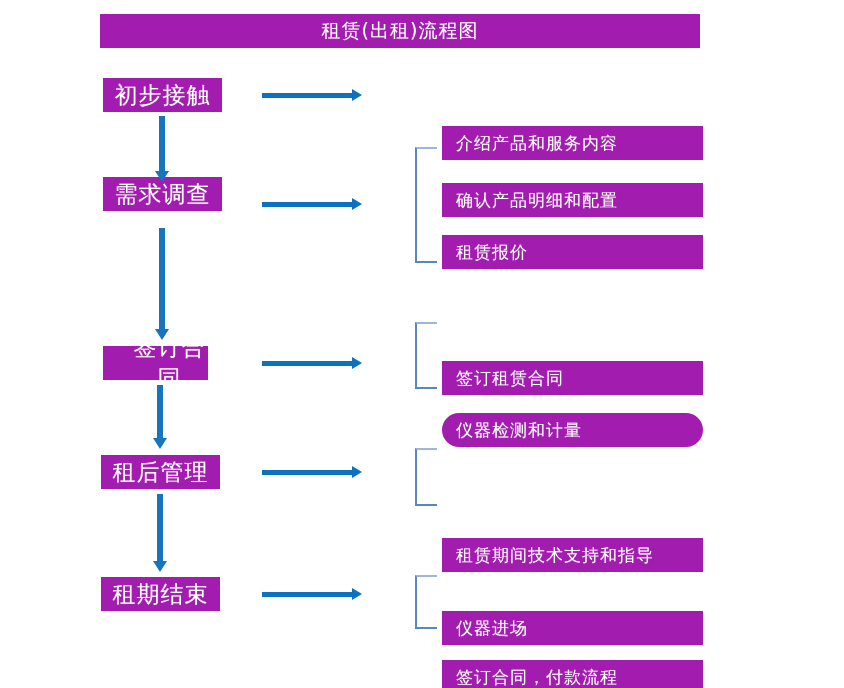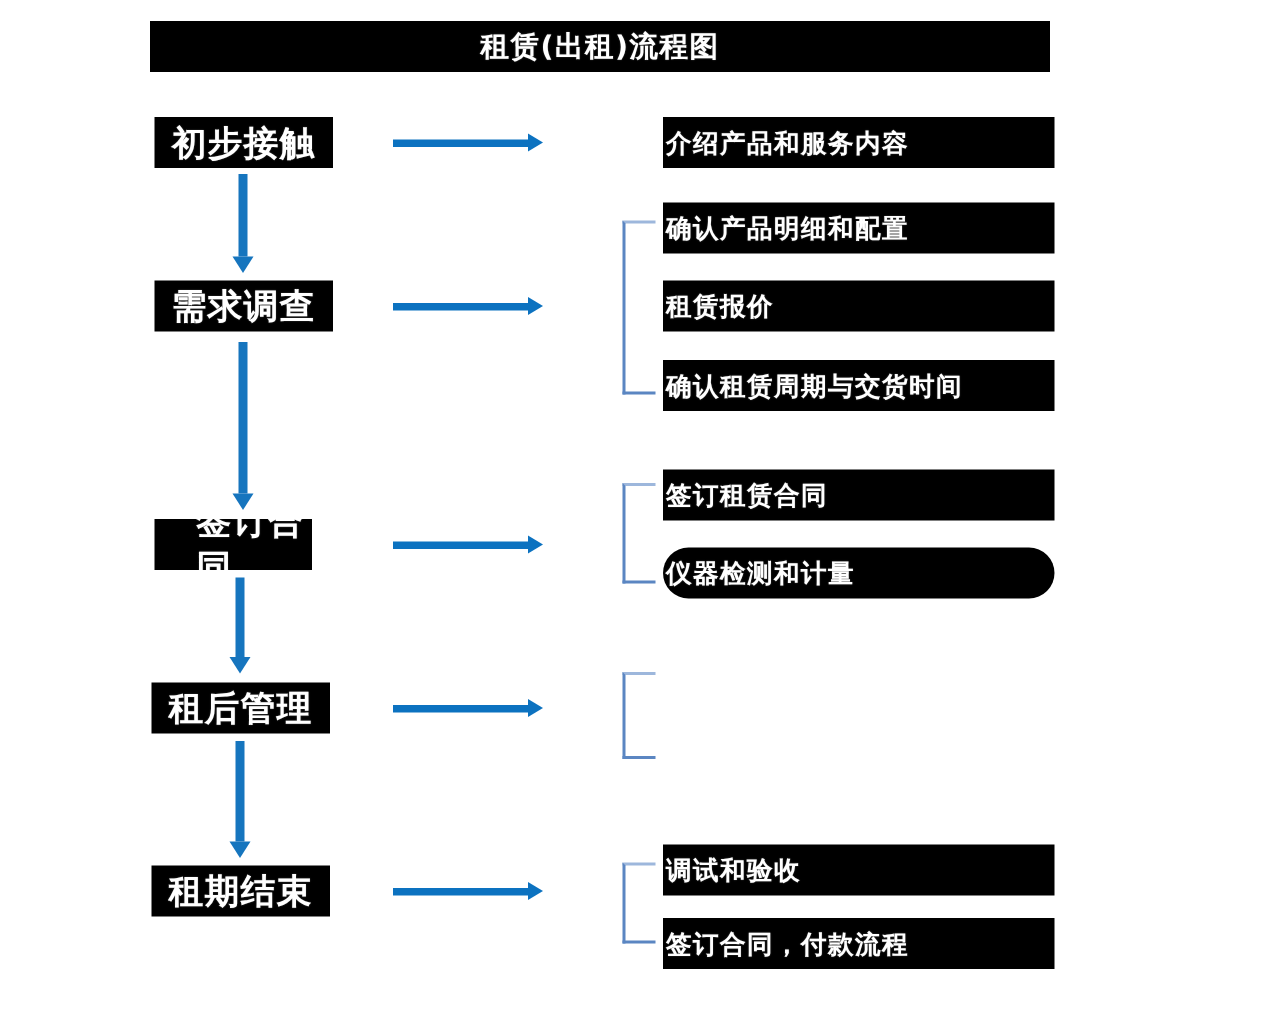--- a/index.html
+++ b/index.html
@@ -10,28 +10,29 @@
   #page {
     position: relative;
     width: 844px;
     height: 688px;
     background: #ffffff;
     overflow: hidden;
     font-family: "DejaVu Sans", "Liberation Sans", sans-serif;
   }
   .box {
     position: absolute;
-    background: #000000;
+    background: #a21caf;
     color: #ffffff;
-    font-weight: bold;
+    font-weight: normal;
     display: flex;
     align-items: center;
     box-sizing: border-box;
     letter-spacing: 1px;
     text-shadow: 0 0 1px rgba(255,255,255,0.35);
+    text-align: center;
   }
   .title-bar {
     left: 100px;
     top: 14px;
     width: 600px;
     height: 34px;
     justify-content: center;
     font-size: 19px;
   }
   .stage-box {
@@ -42,22 +43,23 @@
   }
   .stage-box.narrow {
     width: 105px;
     padding-left: 28px;
   }
   .detail-box {
     left: 442px;
     width: 261px;
     height: 34px;
     justify-content: flex-start;
-    padding-left: 2px;
+    padding-left: 14px;
     font-size: 17px;
+    margin-top: 48px;
   }
   
   .h-arrow {
     position: absolute;
     height: 14px;
     width: 100px;
   }
   .h-arrow .shaft {
     position: absolute;
     left: 0;
@@ -110,21 +112,21 @@
 </style>
 </head>
 <body>
 
 <div id="page">
 
   <div class="box title-bar">租赁(出租)流程图</div>
 
   <div class="box stage-box" style="left:103px; top:78px;">初步接触</div>
 
-  <div class="box stage-box" style="left:103px; top:187px;">需求调查</div>
+  <div class="box stage-box" style="left:103px; top:177px;">需求调查</div>
 
   <div class="box stage-box narrow" style="left:103px; top:346px;">签订合同</div>
 
   <div class="box stage-box" style="left:101px; top:455px;">租后管理</div>
 
   <div class="box stage-box" style="left:101px; top:577px;">租期结束</div>
 
   <div class="v-arrow" style="left:153px; top:116px; height:66px;">
     <span class="shaft" style="height:55px;"></span>
     <span class="head"></span>
@@ -172,22 +174,22 @@
 
   <div class="bracket" style="left:415px; top:147px; height:116px;"></div>
   <div class="bracket" style="left:415px; top:322px; height:67px;"></div>
   <div class="bracket" style="left:415px; top:448px; height:58px;"></div>
   <div class="bracket" style="left:415px; top:575px; height:54px;"></div>
 
   <div class="box detail-box" style="top:78px;">介绍产品和服务内容</div>
 
   <div class="box detail-box" style="top:135px;">确认产品明细和配置</div>
   <div class="box detail-box" style="top:187px;">租赁报价</div>
-  <div class="box detail-box" style="top:240px;">确认租赁周期与交货时间</div>
 
   <div class="box detail-box" style="top:313px;">签订租赁合同</div>
   <div class="box detail-box" style="top:365px;border-radius:17px;">仪器检测和计量</div>
 
+  <div class="box detail-box" style="top:490px;">租赁期间技术支持和指导</div>
 
-  <div class="box detail-box" style="top:563px;">调试和验收</div>
+  <div class="box detail-box" style="top:563px;">仪器进场</div>
   <div class="box detail-box" style="top:612px;">签订合同，付款流程</div>
 
 </div>
 
 </body></html>

